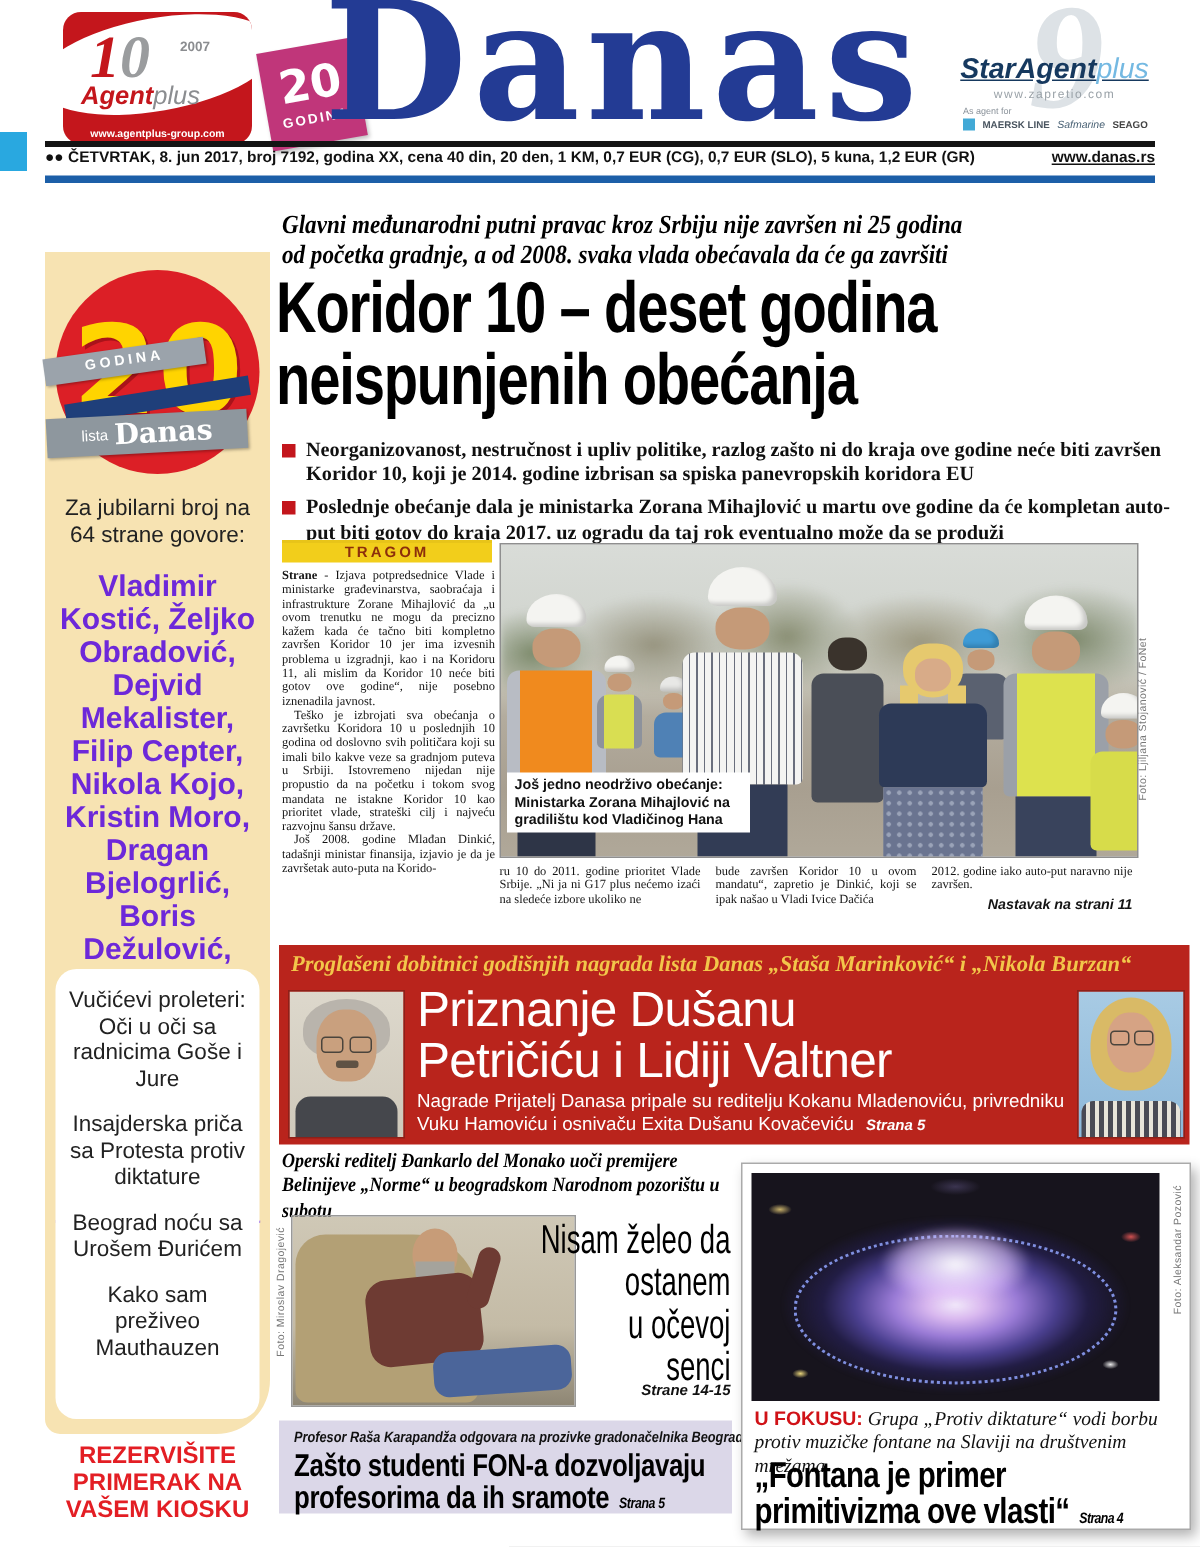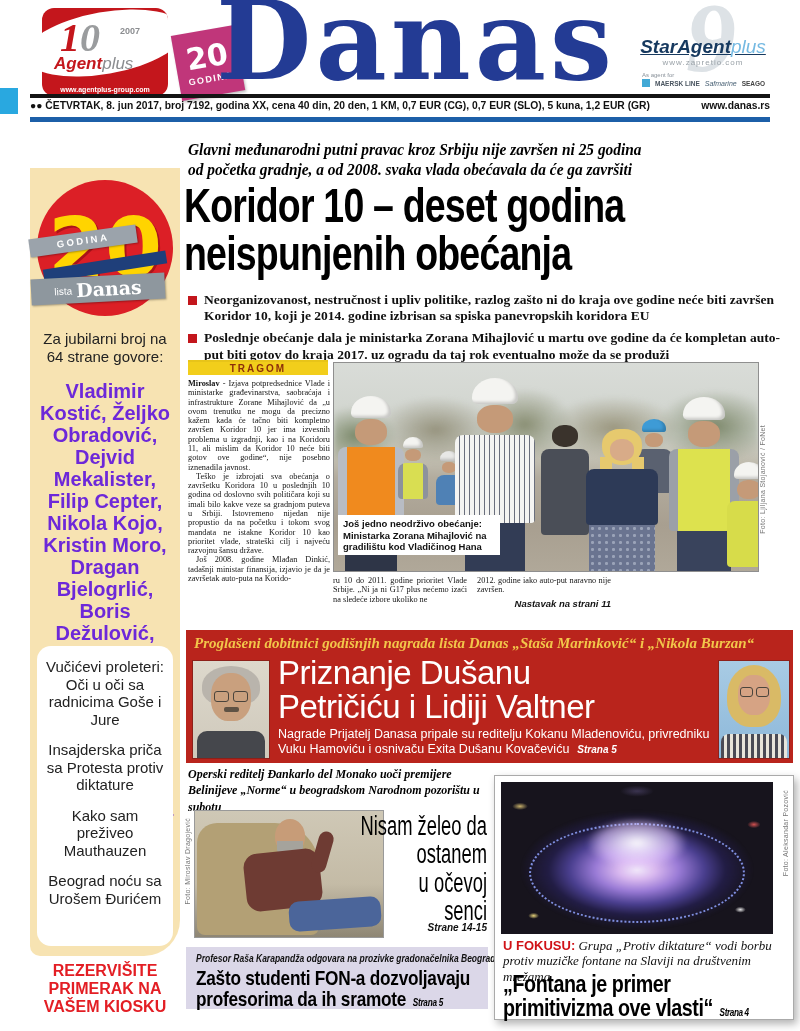--- a/index.html
+++ b/index.html
@@ -35,21 +35,21 @@
   .sa-p1{font-size:6.5px;font-weight:bold;color:#4a5560;}
   .sa-p2{font-size:7px;font-style:italic;color:#4a6275;}
   .sa-p3{font-size:6.5px;font-weight:bold;color:#444;}
 
   
   .rule-top{left:30px;top:94px;width:740px;height:4px;background:#141414;}
   .rule-bot{left:30px;top:117px;width:740px;height:5px;background:#1C5FA8;}
   .corner-sq{left:0;top:88px;width:18px;height:26px;background:#29A8E0;}
   .dateline{left:30px;top:100px;width:740px;display:flex;justify-content:space-between;
             font-size:10.3px;font-weight:bold;color:#111;}
-  .dateline .dl-web{font-weight:bold;}
+  .dateline .dl-web{font-weight:bold;text-decoration:underline;}
 
   
   .sb-header{left:30px;top:140px;width:150px;height:28px;background:#C1272D;color:#fff;
              font-size:15.5px;font-weight:bold;text-align:center;line-height:28px;}
   .sb-body{left:30px;top:168px;width:150px;height:788px;background:#F7E3B2;
            border-bottom-right-radius:36px;border-bottom-left-radius:10px;}
   .sb-circle{position:absolute;left:7px;top:12px;width:136px;height:136px;border-radius:50%;background:#DC1F26;}
   .sb-20{position:absolute;left:0;top:0;width:100%;text-align:center;font:bold 82px "DejaVu Sans",sans-serif;
          color:#FFD400;line-height:136px;text-shadow:2px 2px 0 #a9131a;}
   .sb-navy{position:absolute;left:6px;top:80px;width:124px;height:13px;background:#1F3F7A;transform:rotate(-9deg);}
@@ -253,42 +253,42 @@
       <div class="sb-rib2">
         <span class="r-small">lista</span>
         <span class="r-brand">Danas</span>
       </div>
     </div>
     <div class="sb-intro">Za jubilarni broj na 64 strane govore:</div>
     <div class="sb-names">Vladimir Kostić, Željko Obradović, Dejvid Mekalister, Filip Cepter, Nikola Kojo, Kristin Moro, Dragan Bjelogrlić, Boris Dežulović, Teona Mitevska, Aksel Ditman, Alban Ukaj, Oskar Benedikt, Aleksandar Zograf, Lamija Begagić, Rambo Amadeus...</div>
     <div class="sb-promo">
       <div>Vučićevi proleteri: Oči u oči sa radnicima Goše i Jure</div>
       <div>Insajderska priča sa Protesta protiv diktature</div>
+      <div>Beograd noću sa Urošem Đurićem</div>
       <div>Kako sam preživeo Mauthauzen</div>
-      <div>Beograd noću sa Urošem Đurićem</div>
     </div>
   </div>
   <div class="abs sb-footer">REZERVIŠITE PRIMERAK NA VAŠEM KIOSKU</div>
 
   <div class="abs lead-kicker">Glavni međunarodni putni pravac kroz Srbiju nije završen ni 25 godina od početka gradnje, a od 2008. svaka vlada obećavala da će ga završiti</div>
   <div class="abs lead-head">Koridor 10 – deset godina neispunjenih obećanja</div>
   <div class="abs lead-bullets">
     <div class="lb-row">
       <span class="lb-sq"></span>
       <span>Neorganizovanost, nestručnost i upliv politike, razlog zašto ni do kraja ove godine neće biti završen Koridor 10, koji je 2014. godine izbrisan sa spiska panevropskih koridora EU</span>
     </div>
     <div class="lb-row">
       <span class="lb-sq"></span>
       <span>Poslednje obećanje dala je ministarka Zorana Mihajlović u martu ove godine da će kompletan auto-put biti gotov do kraja 2017. uz ogradu da taj rok eventualno može da se produži</span>
     </div>
   </div>
 
   <div class="abs tragom">TRAGOM</div>
   <div class="abs art-col">
-    <p><b>Miroslav</b> <span>- Izjava potpredsednice Vlade i ministarke građevinarstva, saobraćaja i infrastrukture Zorane Mihajlović da „u ovom trenutku ne mogu da precizno kažem kada će tačno biti kompletno završen Koridor 10 jer ima izvesnih problema u izgradnji, kao i na Koridoru 11, ali mislim da Koridor 10 neće biti gotov ove godine“, nije posebno iznenadila javnost.</span></p>
+    <p><b>Strane</b> <span>- Izjava potpredsednice Vlade i ministarke građevinarstva, saobraćaja i infrastrukture Zorane Mihajlović da „u ovom trenutku ne mogu da precizno kažem kada će tačno biti kompletno završen Koridor 10 jer ima izvesnih problema u izgradnji, kao i na Koridoru 11, ali mislim da Koridor 10 neće biti gotov ove godine“, nije posebno iznenadila javnost.</span></p>
     <p>Teško je izbrojati sva obećanja o završetku Koridora 10 u poslednjih 10 godina od doslovno svih političara koji su imali bilo kakve veze sa gradnjom puteva u Srbiji. Istovremeno nijedan nije propustio da na početku i tokom svog mandata ne istakne Koridor 10 kao prioritet vlade, strateški cilj i najveću razvojnu šansu države.</p>
     <p>Još 2008. godine Mlađan Dinkić, tadašnji ministar finansija, izjavio je da je završetak auto-puta na Korido-</p>
   </div>
 
   <div class="abs mp">
     <div class="mp-trees"></div>
     <div class="pers p1">
         <div class="helm"></div>
         <div class="face"></div>
         <div class="torso"></div>
@@ -336,20 +336,21 @@
         <div class="helm"></div>
         <div class="face"></div>
         <div class="torso"></div>
       </div>
     <div class="mp-cap">Još jedno neodrživo obećanje: Ministarka Zorana Mihajlović na gradilištu kod Vladičinog Hana</div>
   </div>
   <div class="vcred cred-main">Foto: Ljiljana Stojanović / FoNet</div>
 
   <div class="abs cont-row">
     <div>ru 10 do 2011. godine prioritet Vlade Srbije. „Ni ja ni G17 plus nećemo izaći na sledeće izbore ukoliko ne</div>
+    <div>bude završen Koridor 10 u ovom mandatu“, zapretio je Dinkić, koji se ipak našao u Vladi Ivice Dačića</div>
     <div><span>2012. godine iako auto-put naravno nije završen.</span>
       <div class="cont-note">Nastavak na strani 11</div>
     </div>
   </div>
 
   <div class="abs awards">
     <div class="aw-kick">Proglašeni dobitnici godišnjih nagrada lista Danas „Staša Marinković“ i „Nikola Burzan“</div>
     <div class="aw-photo aw-l">
       <div class="hairgray"></div>
       <div class="faceL"></div>

